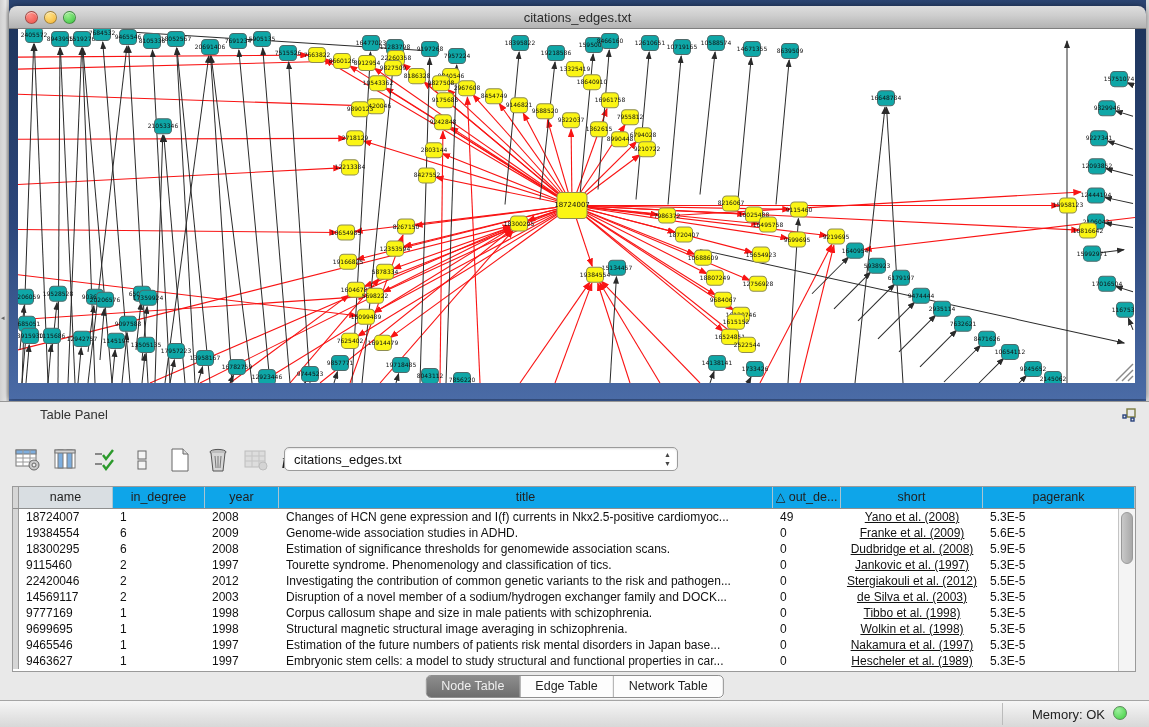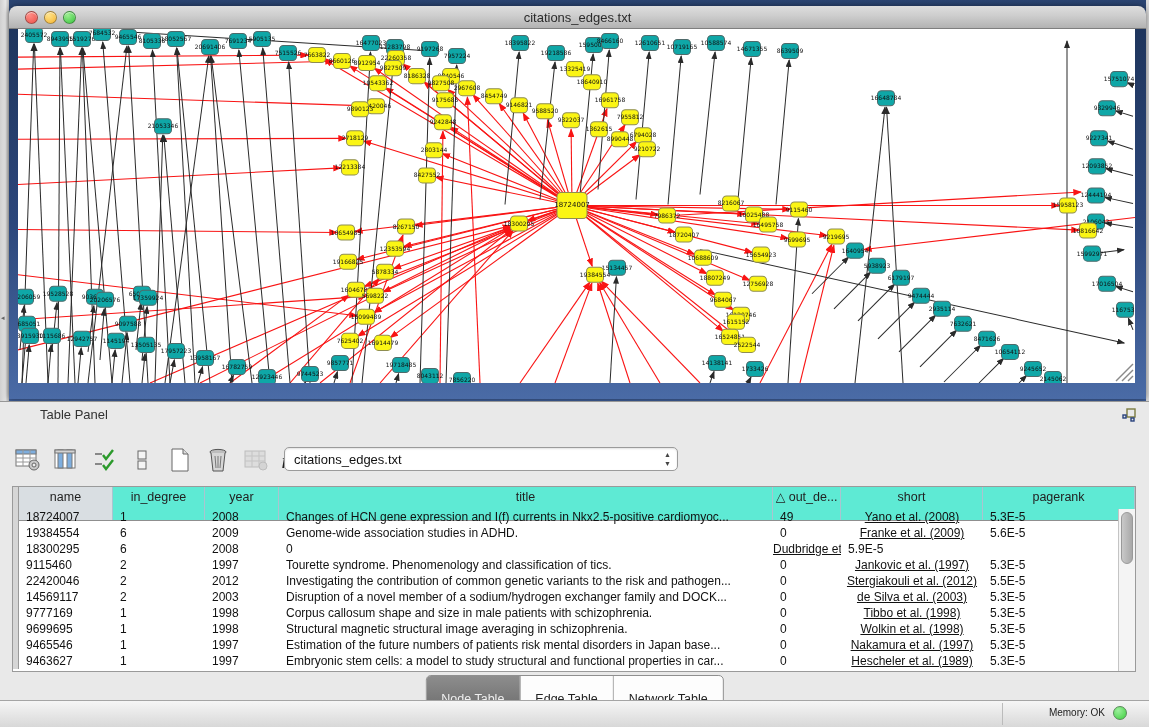--- a/index.html
+++ b/index.html
@@ -58,49 +58,49 @@
   .dropdown { position:absolute; left:284px; top:45px; width:394px; height:24px; background:#fff;
               border:1px solid #9b9b9b; border-radius:5px; font-size:13px; color:#111;
               display:flex; align-items:center; padding-left:9px;
               box-shadow:inset 0 1px 2px rgba(0,0,0,.12); }
   .dd-arrows { position:absolute; right:6px; top:2px; font-size:7px; line-height:9px; color:#444; text-align:center; }
 
   
   .tablewrap { position:absolute; left:12px; top:84px; width:1124px; height:186px;
                background:#fff; border:1px solid #9a9a9a; }
   .thead, .trow { display:grid; grid-template-columns:6px 94px 92px 74px 494px 68px 142px 1fr; }
-  .thead { height:34px; background:#5eead4; border-bottom:1px solid #8f8f8f; }
+  .thead { height:22px; background:#0ea5e9; border-bottom:1px solid #8f8f8f; }
   .hc { font-size:12.5px; color:#222; text-align:center; line-height:21px;
         border-right:1px solid #aac4d0; overflow:hidden; white-space:nowrap; }
   .hc.gut { background:#d6d6d6; border-right:1px solid #9a9a9a; }
   .hc.name { background:#d9dee2; }
   .tbody { position:absolute; left:0; top:22px; right:0; bottom:0; overflow:hidden; }
   .trow { height:16px; }
   .tc { font-size:12px; color:#111; line-height:16px; padding-left:7px;
         overflow:hidden; white-space:nowrap; }
   .tc.gut { background:#d6d6d6; border-right:1px solid #9a9a9a; padding:0; }
   .tc.center { text-align:center; padding-left:0;text-decoration:underline; }
   .vscroll { position:absolute; right:0; top:22px; bottom:0; width:17px;
              background:#f4f4f4; border-left:1px solid #c4c4c4; }
   .vthumb { position:absolute; left:2px; top:3px; width:12px; height:52px; border-radius:7px;
             background:linear-gradient(90deg,#c9c9c9,#a8a8a8); border:1px solid #999; }
 
   
   .tabbar { position:absolute; left:0; top:272px; width:100%; height:26px; }
   .segmented { position:absolute; left:50%; top:1px; transform:translateX(-50%);
                display:flex; border:1px solid #8f8f8f; border-radius:5px; overflow:hidden;
                background:#fdfdfd; box-shadow:0 1px 0 rgba(255,255,255,.7); }
-  .seg { font-size:12.5px; color:#222; padding:16px 15px 4px; border-right:1px solid #aaa; }
+  .seg { font-size:12.5px; color:#222; padding:3px 15px 4px; border-right:1px solid #aaa; }
   .seg:last-child { border-right:none; }
   .seg.sel { background:linear-gradient(180deg,#8d8d8d,#6e6e6e); color:#efefef; }
 
   
   .statusbar { position:absolute; left:0; top:700px; width:1149px; height:27px;
                background:linear-gradient(180deg,#f6f6f6,#d8d8d8); border-top:1px solid #a5a5a5; }
-  .memory { position:absolute; right:44px; top:6px; font-size:10px; color:#222; }
+  .memory { position:absolute; right:44px; top:6px; font-size:13px; color:#222; }
   .mem-dot { position:absolute; right:22px; top:5px; width:14px; height:14px; border-radius:50%;
              background:radial-gradient(circle at 35% 30%,#9df09d,#3ecf3e); border:1px solid #5a8a5a; }
   .status-div { position:absolute; right:146px; top:2px; bottom:2px; width:1px; background:#bbb; }
 </style>
 </head>
 <body>
 
 <div class="screen">
 
   <div class="sliver-left">
@@ -676,20 +676,21 @@
             <div class="tc">Genome-wide association studies in ADHD.</div>
             <div class="tc">0</div>
             <div class="tc center">Franke et al. (2009)</div>
             <div class="tc">5.6E-5</div>
           </div>
           <div class="trow">
             <div class="tc gut"></div>
             <div class="tc">18300295</div>
             <div class="tc">6</div>
             <div class="tc">2008</div>
+            <div class="tc">Estimation of significance thresholds for genomewide association scans.</div>
             <div class="tc">0</div>
             <div class="tc center">Dudbridge et al. (2008)</div>
             <div class="tc">5.9E-5</div>
           </div>
           <div class="trow">
             <div class="tc gut"></div>
             <div class="tc">9115460</div>
             <div class="tc">2</div>
             <div class="tc">1997</div>
             <div class="tc">Tourette syndrome. Phenomenology and classification of tics.</div>

